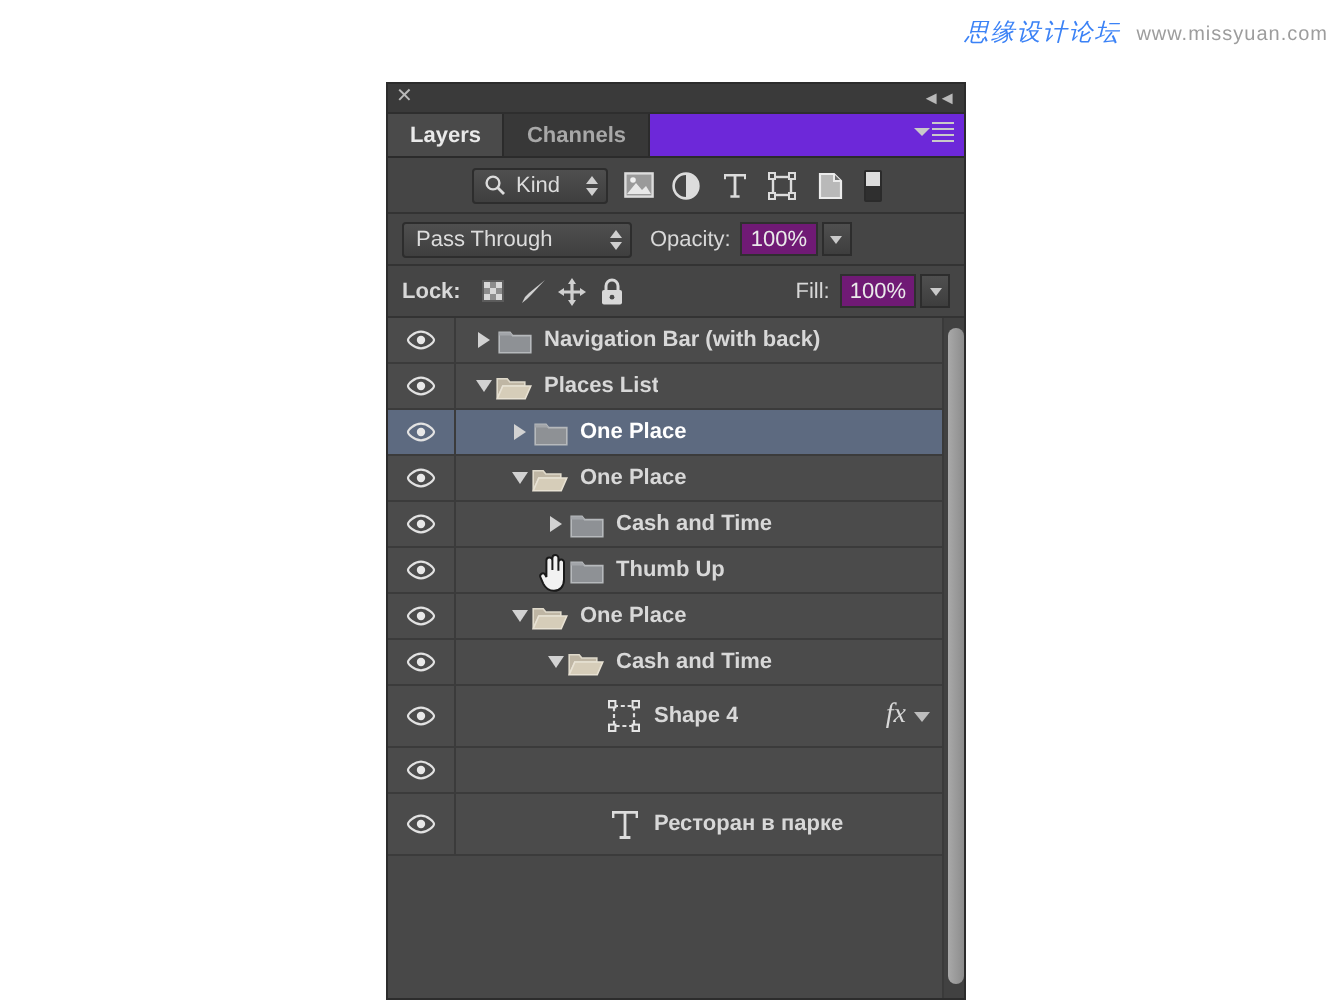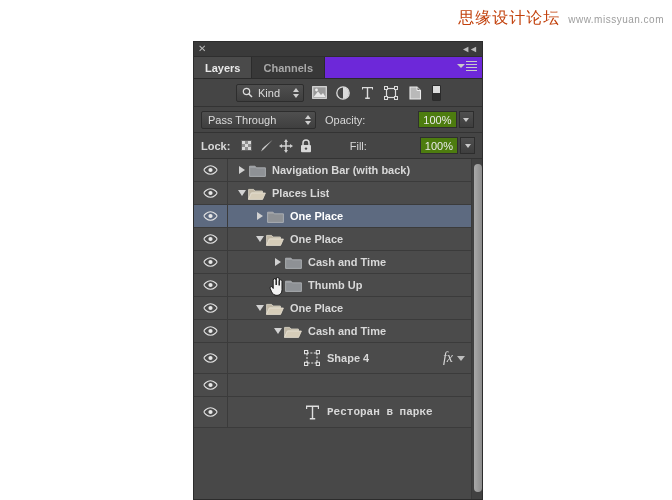--- a/index.html
+++ b/index.html
@@ -11,21 +11,21 @@
     overflow: hidden;
   }
   #root { position: relative; width: 672px; height: 500px; background:#fff; }
 
   
   .watermark {
     position: absolute; top: 8px; right: 8px;
     display: flex; align-items: baseline; gap: 8px;
     color: #9a9a9a; white-space: nowrap;
   }
-  .wm-cn { font-size: 16px; letter-spacing: 1px; color:#c2410c; }
+  .wm-cn { font-size: 12px; letter-spacing: 1px; color:#3b82f6;font-style:italic; }
   .wm-url { font-size: 10px; letter-spacing: .5px; color:#9d9d9d; }
 
   
   .panel {
     position: absolute; left: 193px; top: 41px;
     width: 290px; height: 459px;
     background: #434343;
     border: 1px solid #2c2c2c;
     box-shadow: 0 0 0 1px #555 inset;
     display: flex; flex-direction: column;
@@ -94,23 +94,23 @@
   }
   .blend-select {
     display:flex; align-items:center; height:18px; width:115px;
     padding: 0 4px 0 6px;
     background: linear-gradient(#4f4f4f,#3f3f3f);
     border:1px solid #2d2d2d; border-radius:2px; color:#dcdcdc; font-size:11px;
   }
   .field-label { font-size:11px; font-weight:normal; color:#d8d8d8; margin:0 5px 0 9px; }
   .num-field {
     height:17px; min-width:36px; padding:0 4px;
-    background:#4d7c0f; border:1px solid #2f2f2f;
+    background:#701a75; border:1px solid #2f2f2f;
     display:flex; align-items:center; justify-content:flex-end;
-    color:#eaeaea; font-size:11px;margin-left:48px;
+    color:#eaeaea; font-size:11px;
   }
   .num-arrow {
     height:17px; width:15px; margin-left:2px;
     background: linear-gradient(#4f4f4f,#3e3e3e);
     border:1px solid #2d2d2d;
     display:flex; align-items:center; justify-content:center;
   }
   .num-arrow .t { width:0;height:0;border-left:3.5px solid transparent;border-right:3.5px solid transparent;border-top:4px solid #c9c9c9; }
   .lock-label { font-size:11px; font-weight:bold; color:#d8d8d8; margin-right:6px; }
   .lockicon { width:20px; height:18px; display:flex; align-items:center; justify-content:center; }
@@ -505,21 +505,21 @@
           </div>
           <div class="row tall">
             <div class="eye-cell">
               <span class="eye">
                 <svg width="15" height="10" viewBox="0 0 15 10">
                   <path d="M7.5 0.8 C11 0.8 14 4 14 5 C14 6 11 9.2 7.5 9.2 C4 9.2 1 6 1 5 C1 4 4 0.8 7.5 0.8 Z" fill="none" stroke="#e2e2e2" stroke-width="1.1"></path>
                   <circle cx="7.5" cy="5" r="2.1" fill="#e8e8e8"></circle>
                 </svg>
               </span>
             </div>
-            <div class="row-body" style="padding-left: 62px; font-family: Liberation Mono, monospace;">
+            <div class="row-body" style="padding-left: 62px;">
               <span class="tri"></span>
               <span class="type-ic">
                 <svg width="15" height="17" viewBox="0 0 15 17">
                   <path d="M1 1.5 H14 V5 H12.8 V2.9 H8.2 V14 H10.2 V15.5 H4.8 V14 H6.8 V2.9 H2.2 V5 H1 Z" fill="#dedede"></path>
                 </svg>
               </span>
               <span class="row-name">Ресторан в парке</span>
             </div>
           </div>
         </div>

